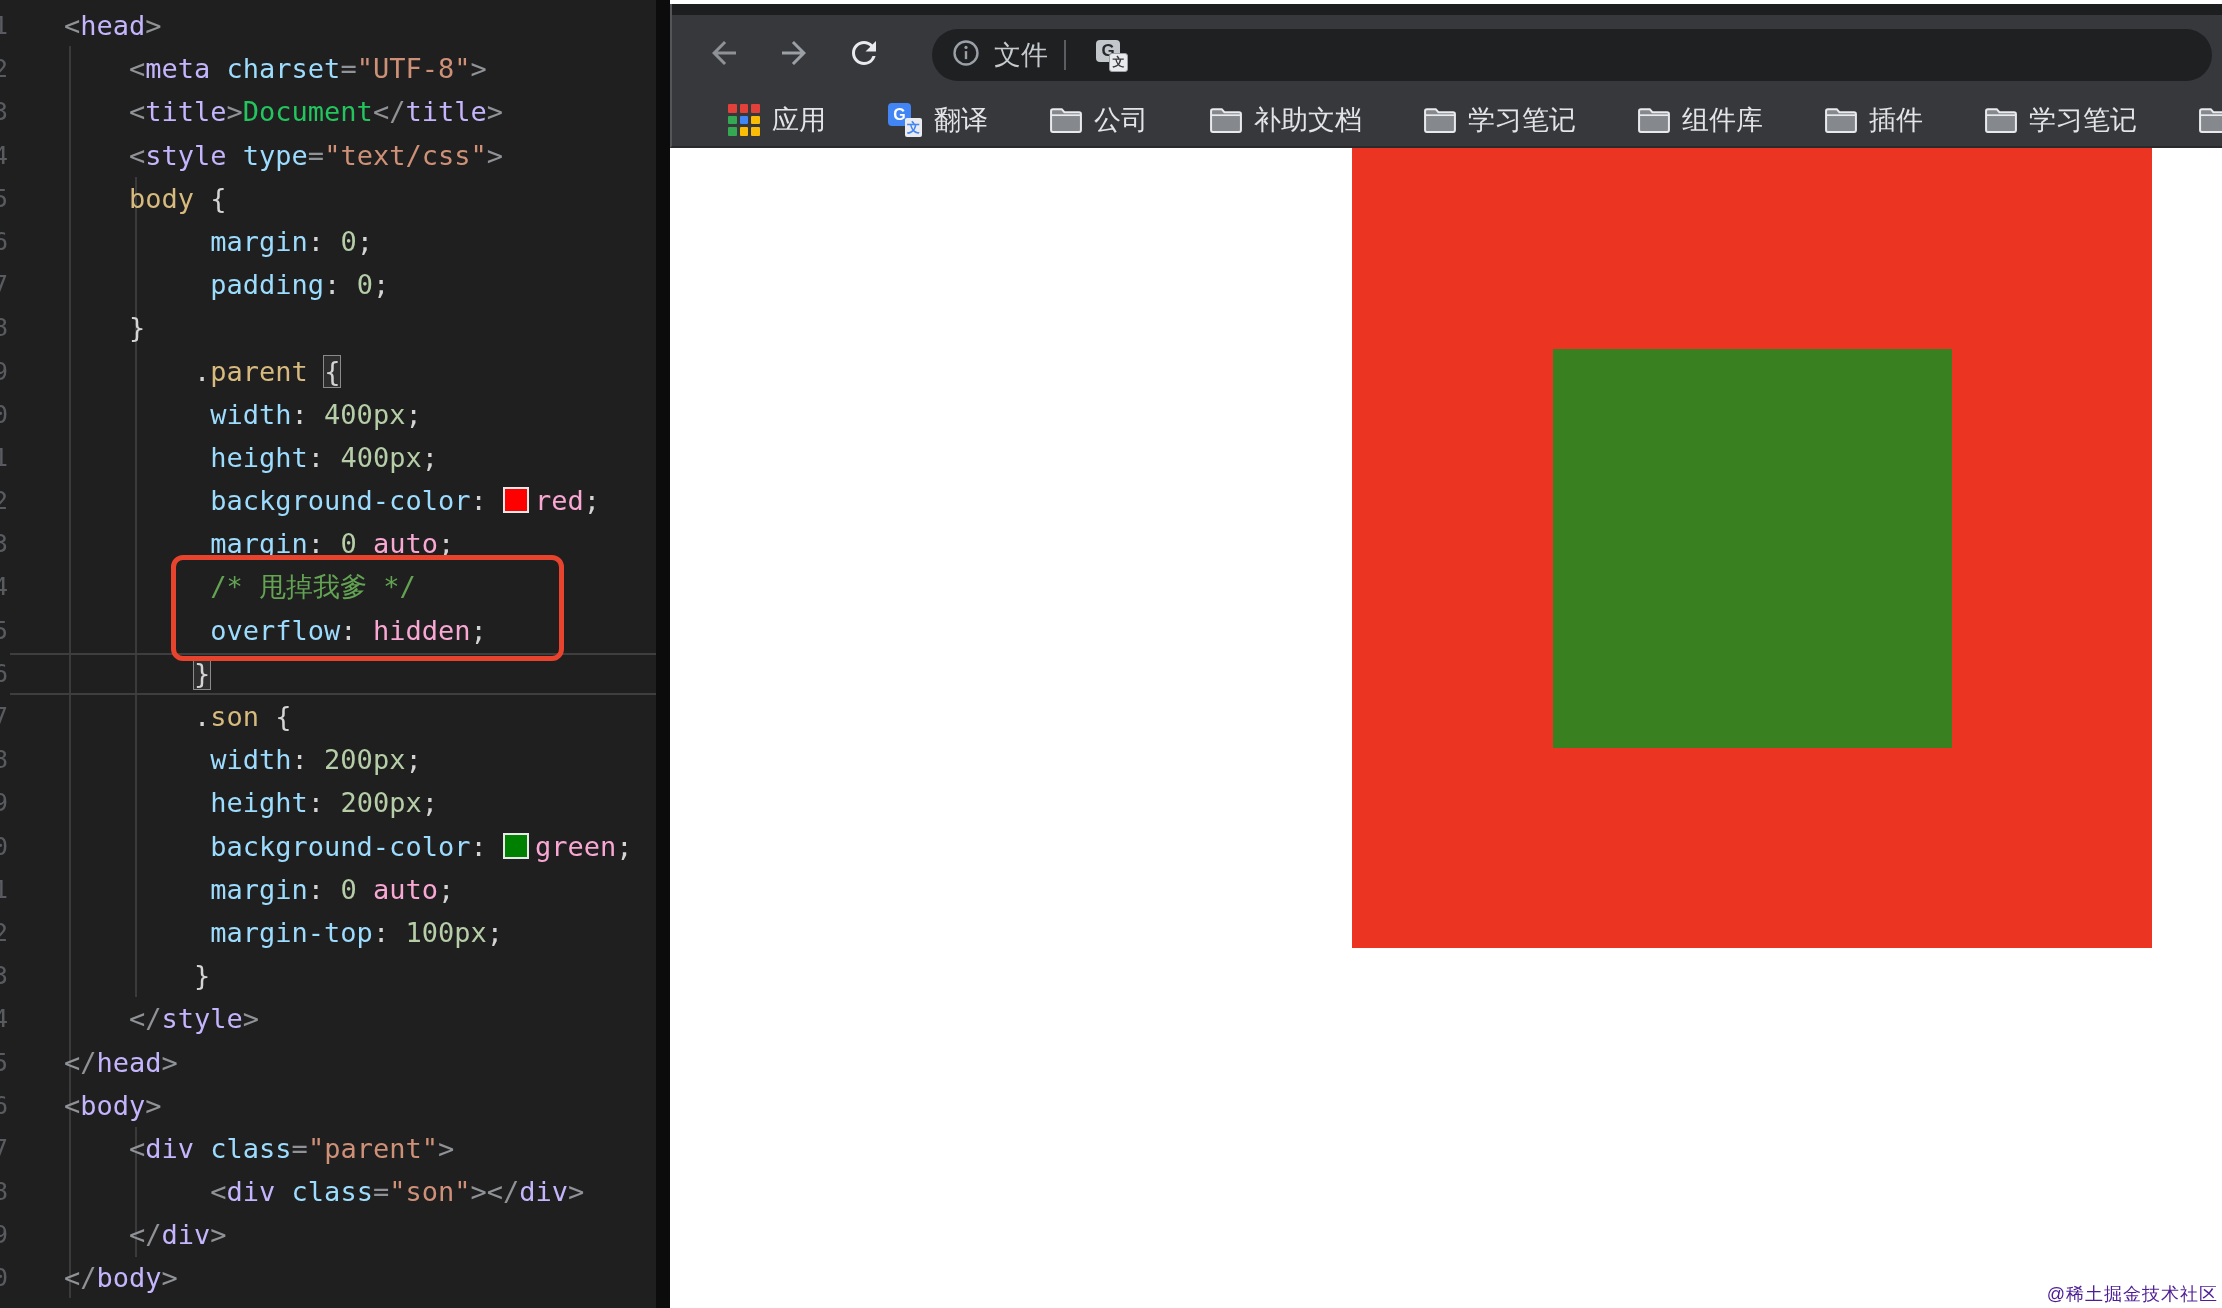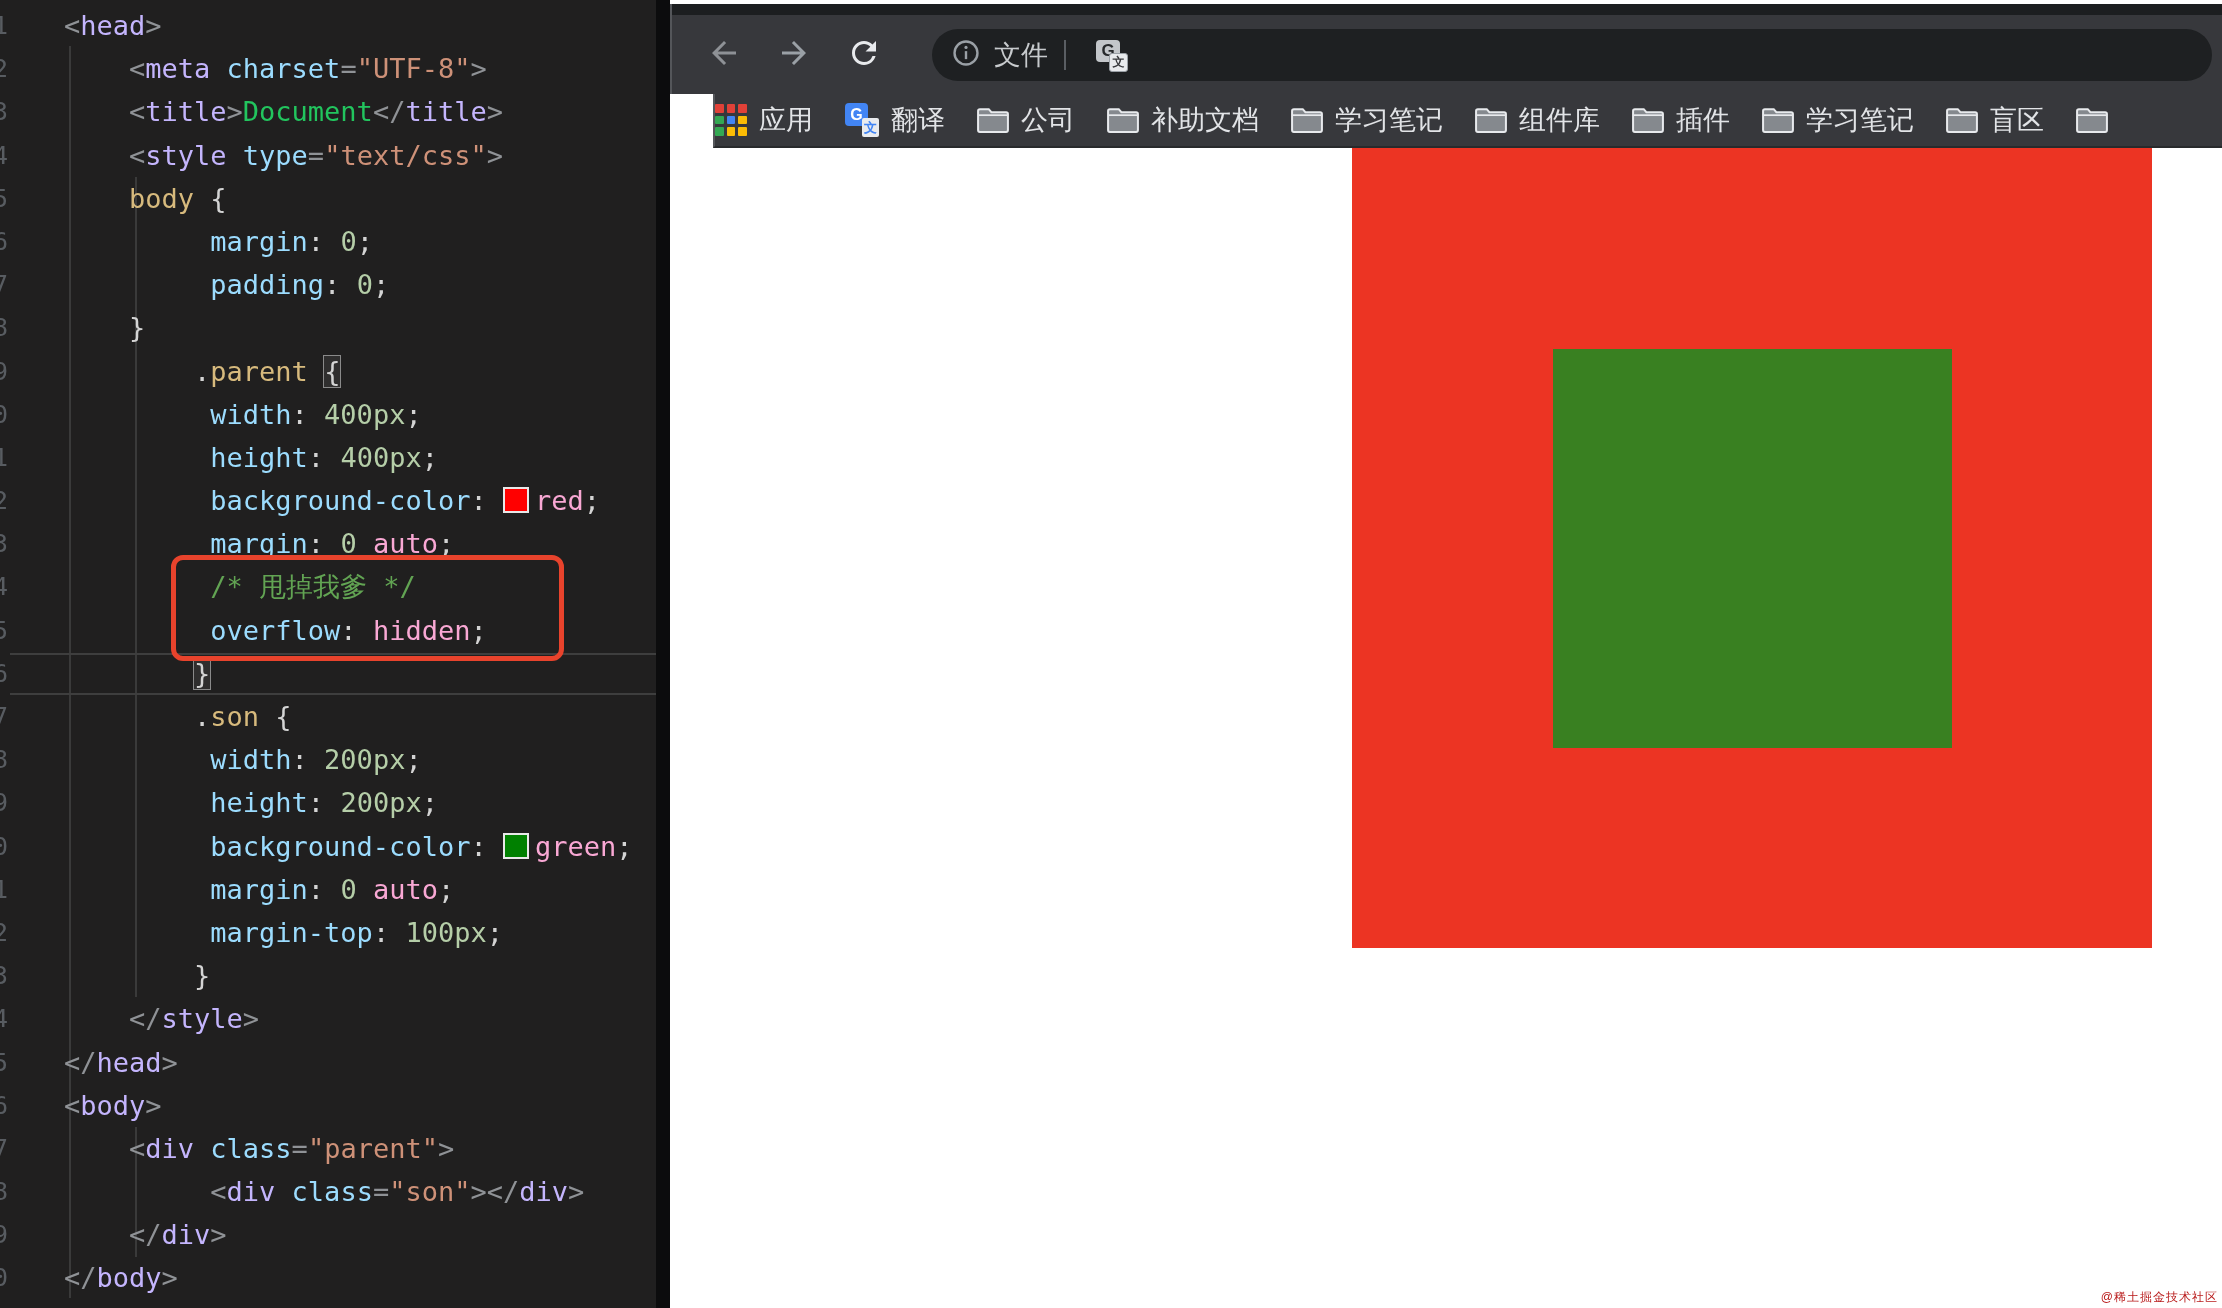--- a/index.html
+++ b/index.html
@@ -66,41 +66,41 @@
     display:flex;align-items:center;justify-content:center;
   }
   .translate-page-icon .w-sq{
     position:absolute;right:0;bottom:0;width:17px;height:17px;border-radius:3px;
     background:#e8eaed;color:#37383c;font-size:12px;font-weight:bold;
     display:flex;align-items:center;justify-content:center;border:1px solid #9aa0a6;
   }
   .bookmarks-bar{
     height:54px;background:#37383c;border-left:2px solid #54565a;
     border-bottom:2px solid #282a2c;
-    display:flex;align-items:center;gap:32px;box-sizing:border-box;margin-left:43px;
+    display:flex;align-items:center;padding-left:56px;gap:62px;box-sizing:border-box;
   }
   .bm-item{display:flex;align-items:center;gap:12px;flex:0 0 auto;}
   .bm-label{color:#e2e4e7;font-size:27px;white-space:nowrap;}
   .apps-grid{width:32px;height:32px;display:grid;grid-template-columns:repeat(3,1fr);gap:3px;}
   .apps-grid i{display:block;border-radius:1px;}
   .bm-translate{width:34px;height:34px;position:relative;}
   .bm-translate .blue{
     position:absolute;left:0;top:0;width:23px;height:23px;border-radius:4px;background:#4285f4;
     color:#fff;font-size:16px;font-weight:bold;display:flex;align-items:center;justify-content:center;
   }
   .bm-translate .white{
     position:absolute;right:0;bottom:0;width:17px;height:19px;border-radius:2px;background:#e9ebee;
     color:#4285f4;font-size:13px;font-weight:bold;display:flex;align-items:center;justify-content:center;
   }
   
   .page{position:relative;background:#ffffff;height:1162px;border-left:none;}
   .parent-box{position:absolute;left:682px;top:0;width:800px;height:800px;}
   .son-box{width:399px;height:399px;margin:201px auto 0 auto;}
   .watermark{
-    position:absolute;right:4px;bottom:4px;color:#b91c1c;font-size:12px;letter-spacing:1px;
+    position:absolute;right:4px;bottom:4px;color:#4c1d95;font-size:18px;letter-spacing:1px;
   }
 </style>
 </head>
 <body>
 
 <div class="editor">
   <div class="gutter">
       <div class="gnum">1</div>
       <div class="gnum">2</div>
       <div class="gnum">3</div>

